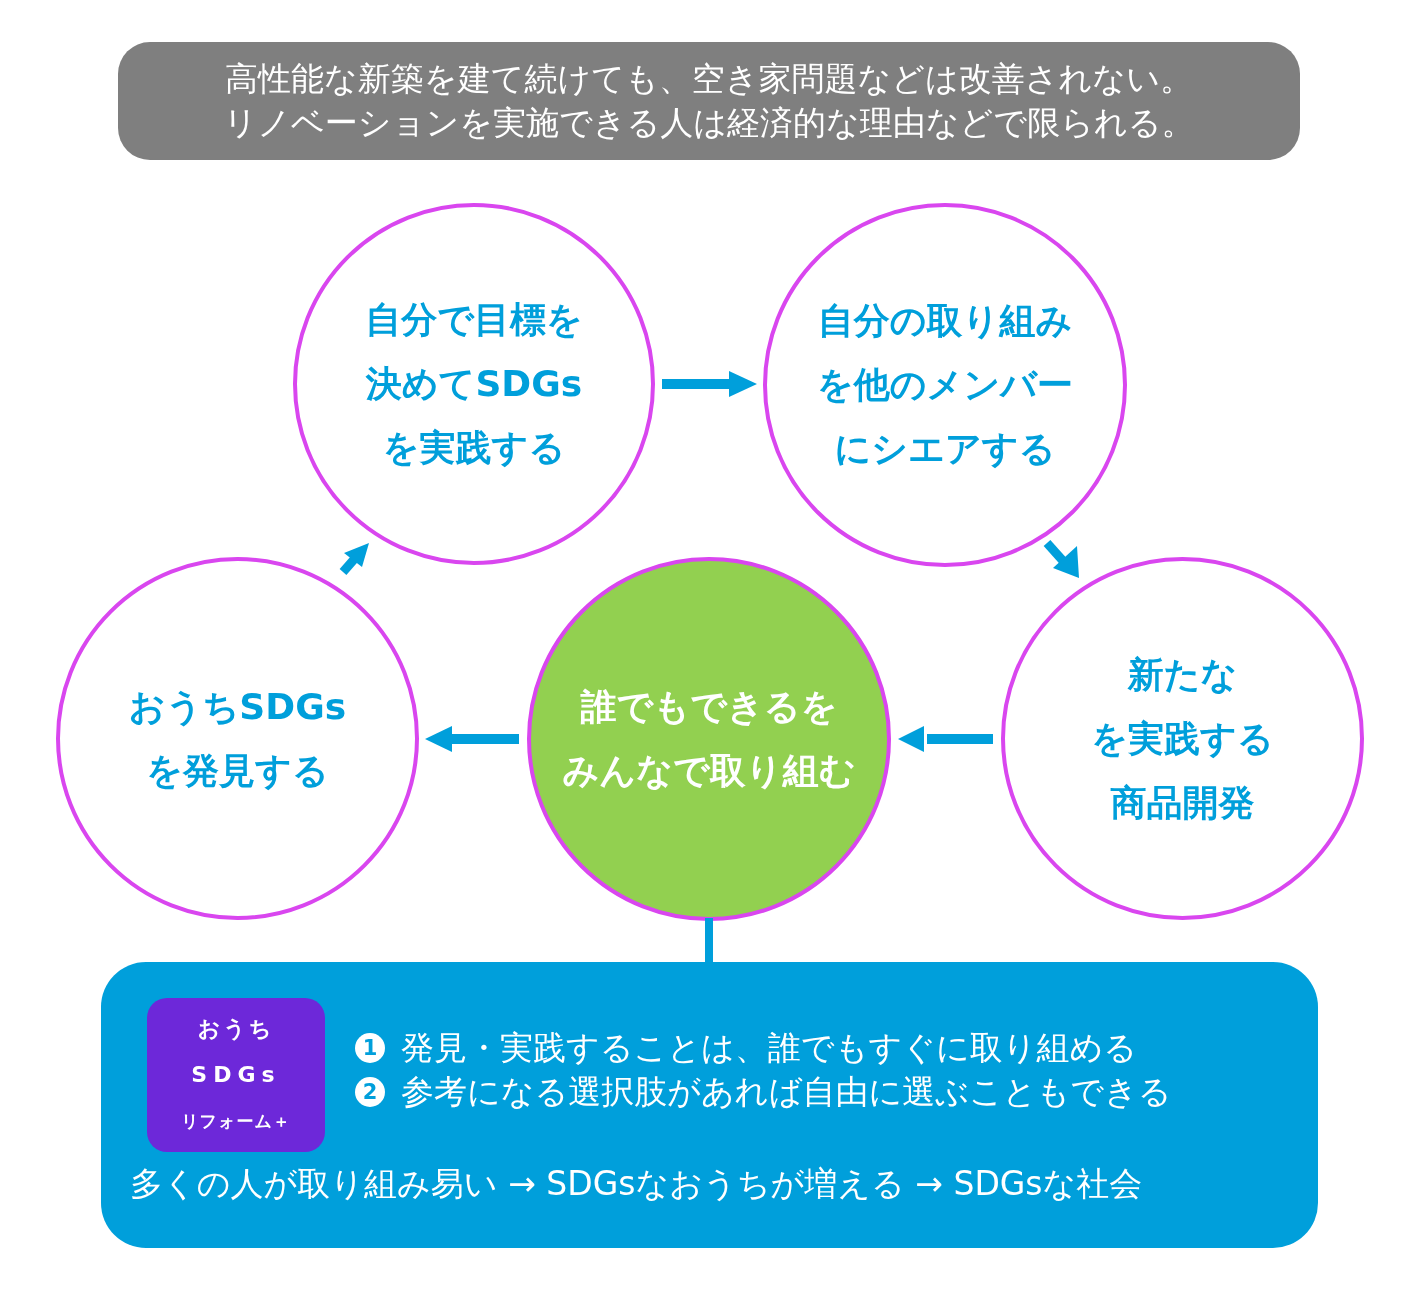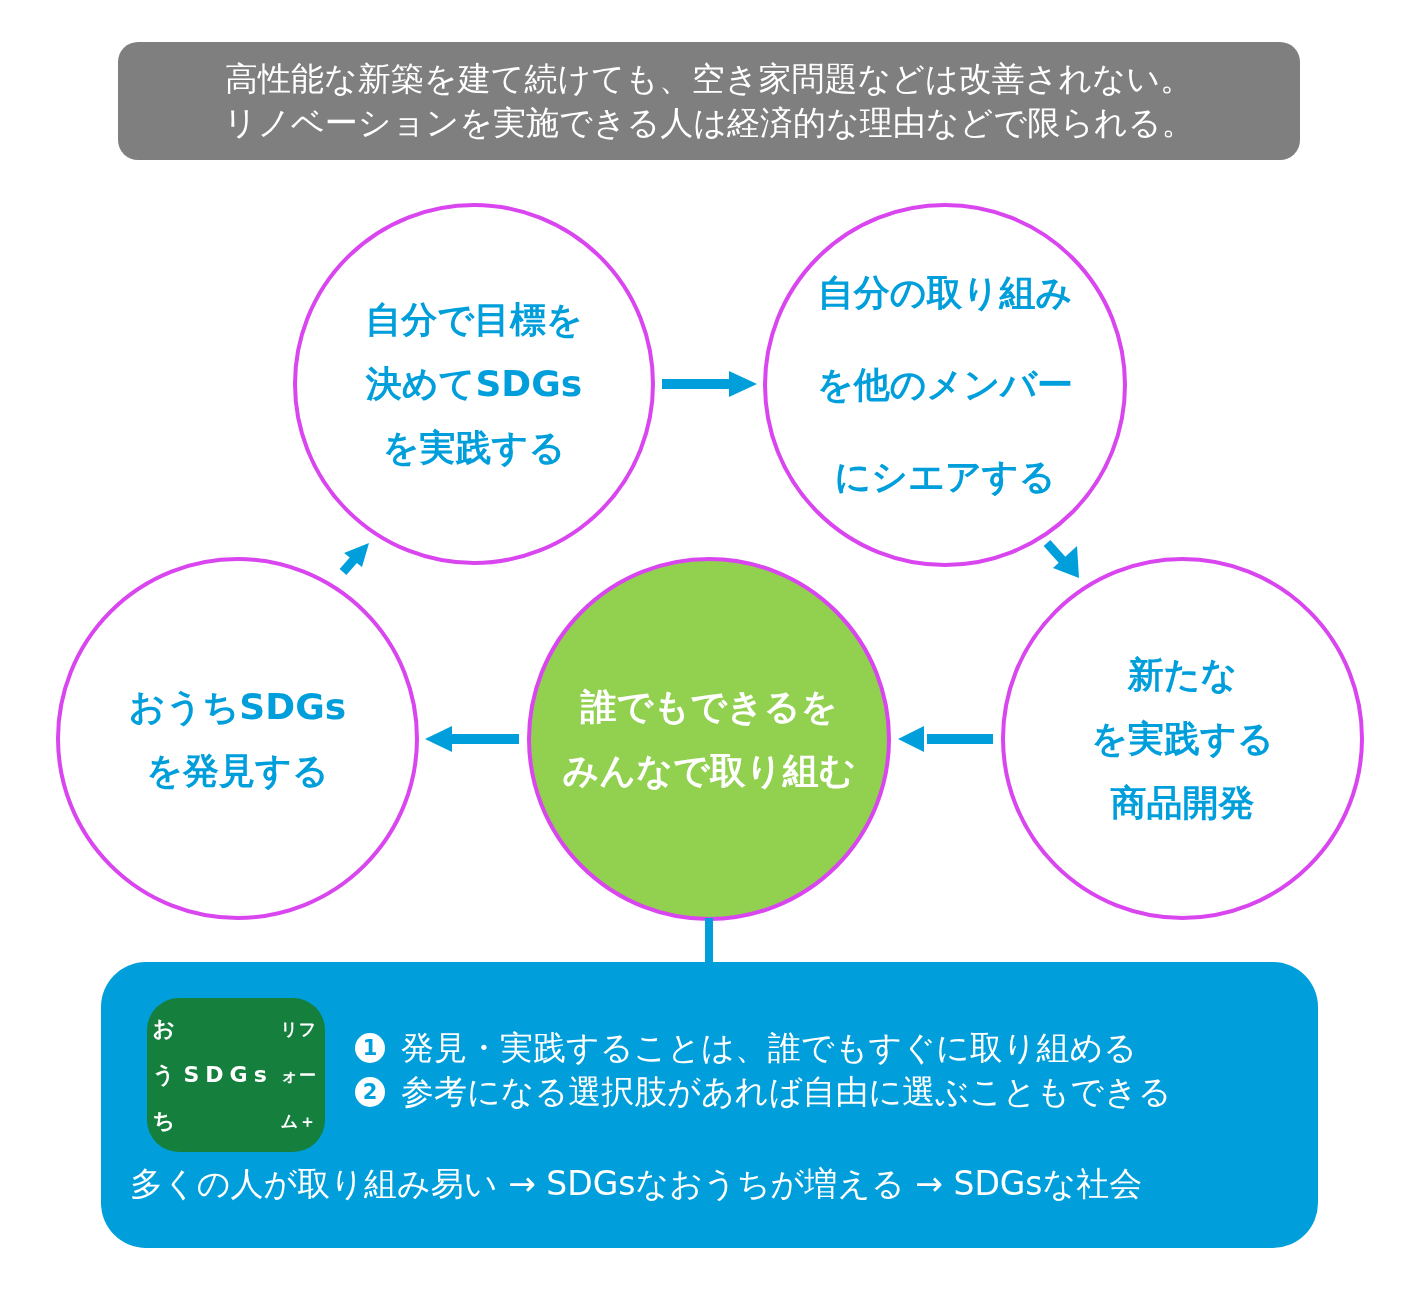--- a/index.html
+++ b/index.html
@@ -1,32 +1,32 @@
 <!DOCTYPE html>
 <html><head>
 <meta charset="utf-8">
 <style>
   html, body { margin: 0; padding: 0; background: #ffffff; }
   body { width: 1418px; height: 1299px; position: relative; overflow: hidden;
          font-family: "DejaVu Sans", "Liberation Sans", sans-serif; }
   .abs { position: absolute; }
   .top-banner { left: 118px; top: 42px; width: 1182px; height: 118px; background: #7f7f7f;
-                border-radius: 20px; color: #ffffff; display: flex; flex-direction: column;
+                border-radius: 32px; color: #ffffff; display: flex; flex-direction: column;
                 justify-content: center; align-items: center; font-size: 33px; line-height: 44px; }
   .circle { border: 4px solid #d946ef; border-radius: 50%; box-sizing: border-box;
             display: flex; flex-direction: column; justify-content: center; align-items: center;
             text-align: center; color: #009fdb; font-weight: bold; background: #ffffff; }
   .circle .line { font-size: 36px; line-height: 64px; white-space: nowrap; letter-spacing: 0px; }
   .circle.green { background: #92d050; color: #ffffff; }
   .connector { left: 705px; top: 918px; width: 8px; height: 48px; background: #009fdb; }
   .info-box { left: 101px; top: 962px; width: 1217px; height: 286px; background: #009fdb;
               border-radius: 45px; }
-  .badge { left: 147px; top: 998px; width: 178px; height: 154px; background: #15803d;
-           border-radius: 32px; color: #ffffff; font-weight: bold; display: flex;
-           justify-content: center; align-items: center; text-align: center; }
+  .badge { left: 147px; top: 998px; width: 178px; height: 154px; background: #6d28d9;
+           border-radius: 20px; color: #ffffff; font-weight: bold; display: flex;
+           flex-direction: column; justify-content: center; align-items: center; text-align: center; }
   .badge .b1 { font-size: 22px; line-height: 46px; letter-spacing: 3px; }
   .badge .b2 { font-size: 22px; line-height: 46px; letter-spacing: 6px; }
   .badge .b3 { font-size: 17px; line-height: 46px; letter-spacing: 1px; }
   .point { left: 355px; color: #ffffff; font-size: 33px; line-height: 44px; display: flex; align-items: center; white-space: nowrap; }
   .num { width: 30px; height: 30px; border-radius: 50%; background: #ffffff; color: #009fdb;
          font-weight: bold; font-size: 21px; display: inline-flex; justify-content: center;
          align-items: center; margin-right: 16px; }
   .summary { left: 130px; top: 1160px; color: #ffffff; font-size: 33px; line-height: 48px; white-space: nowrap; text-align: center; }
   svg.arrows { position: absolute; left: 0; top: 0; }
 </style>
@@ -65,21 +65,21 @@
     <polygon points="425,739 452,726 452,752" fill="#009fdb"></polygon>
   </g>
 </svg>
 
 <div class="abs circle" style="left:293px; top:203px; width:362px; height:362px;">
   <div class="line">自分で目標を</div>
   <div class="line">決めてSDGs</div>
   <div class="line">を実践する</div>
 </div>
 
-<div class="abs circle" style="left:763px; top:203px; width:364px; height:364px;gap:28px;">
+<div class="abs circle" style="left:763px; top:203px; width:364px; height:364px;">
   <div class="line">自分の取り組み</div>
   <div class="line">を他のメンバー</div>
   <div class="line">にシエアする</div>
 </div>
 
 <div class="abs circle" style="left:1001px; top:557px; width:363px; height:363px;">
   <div class="line">新たな</div>
   <div class="line">を実践する</div>
   <div class="line">商品開発</div>
 </div>

